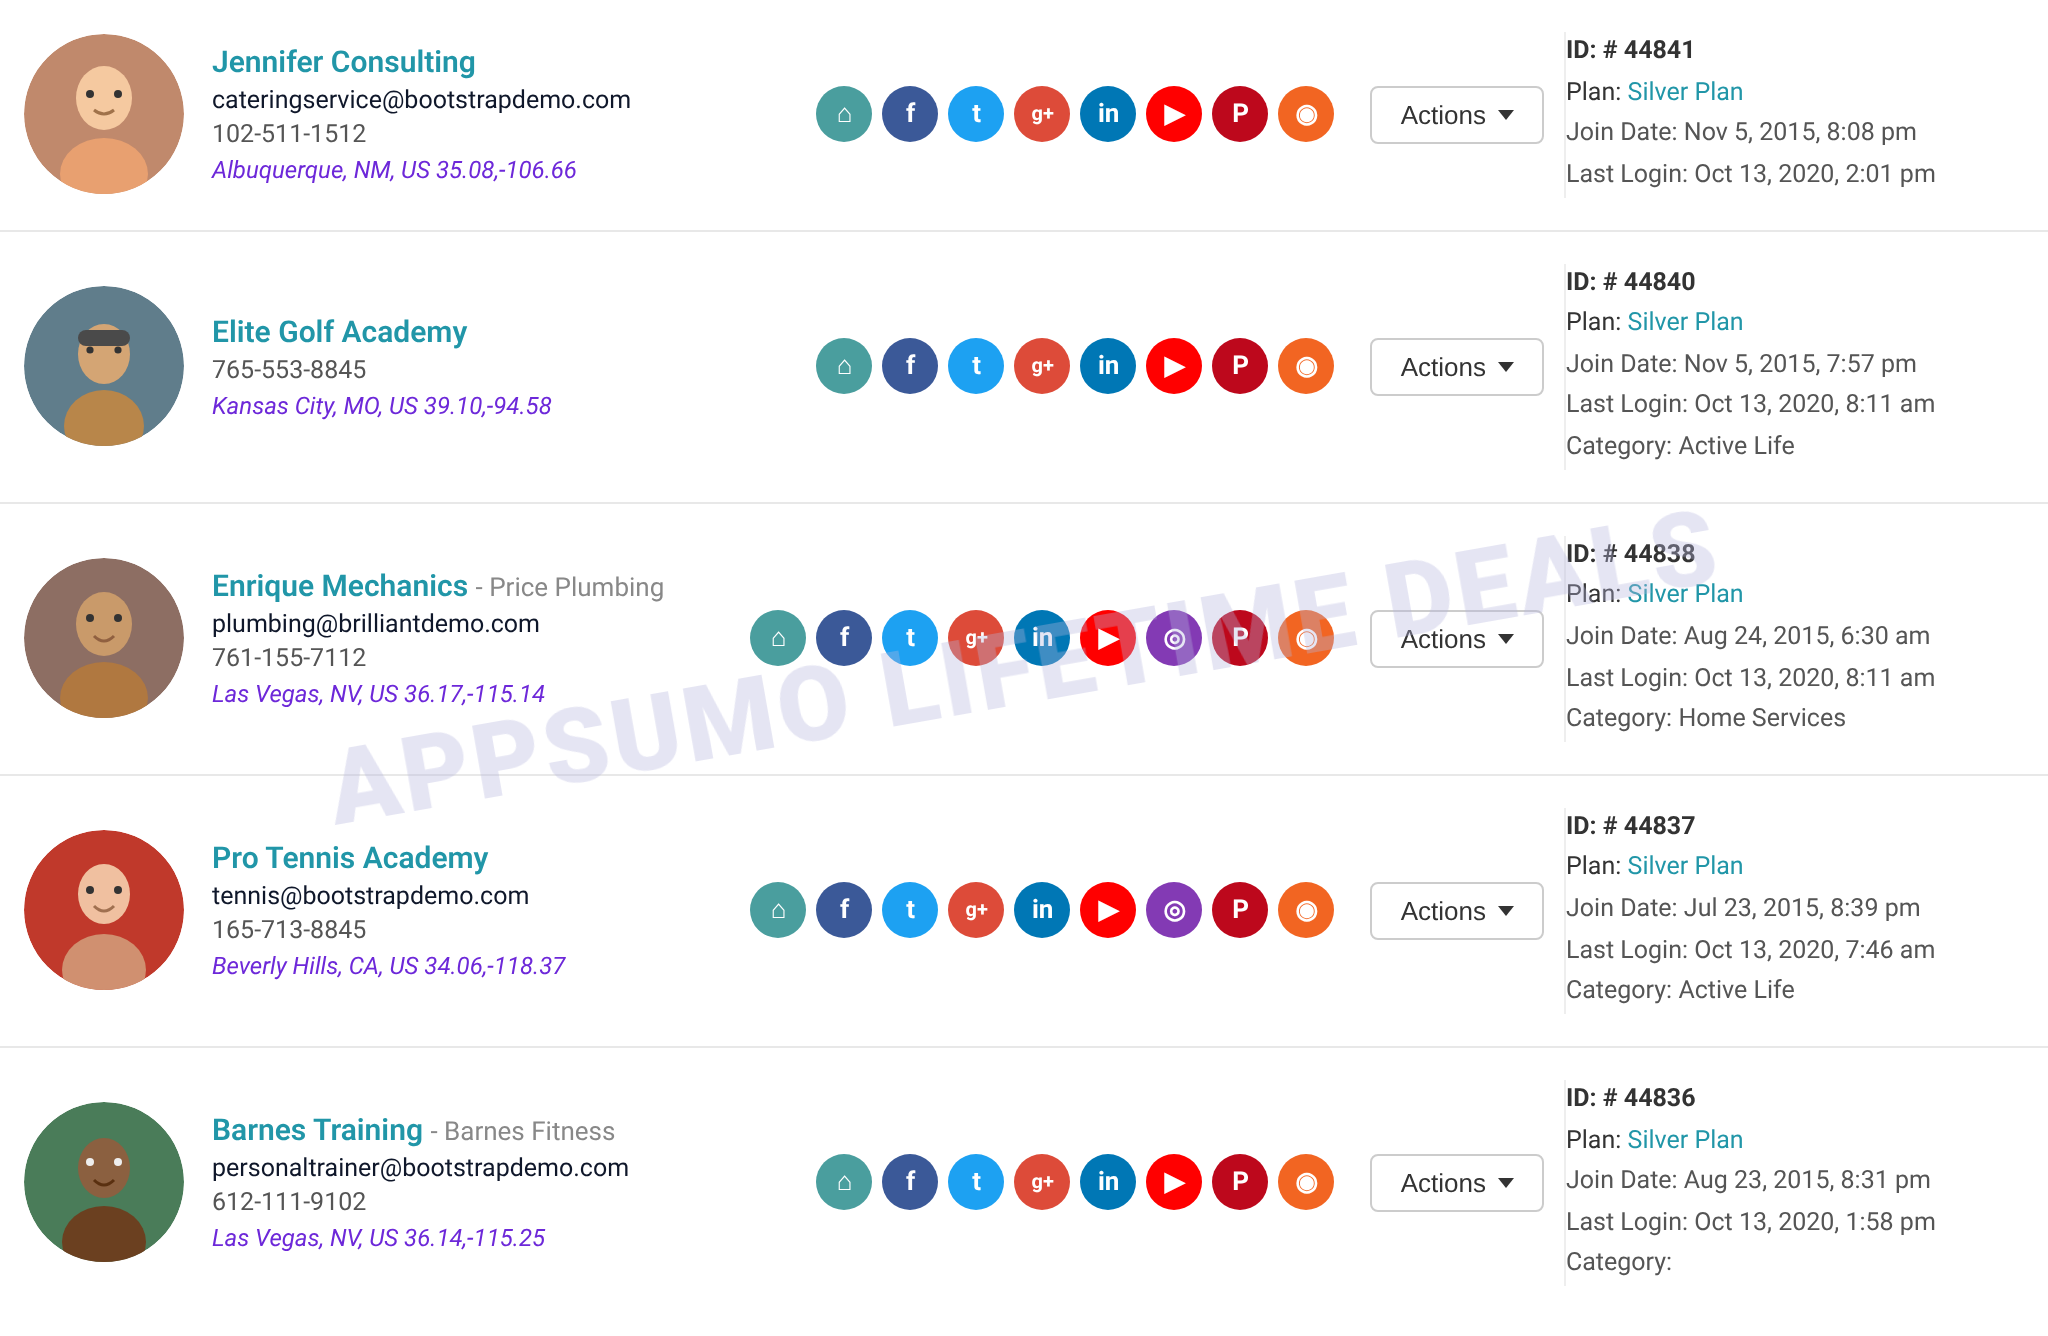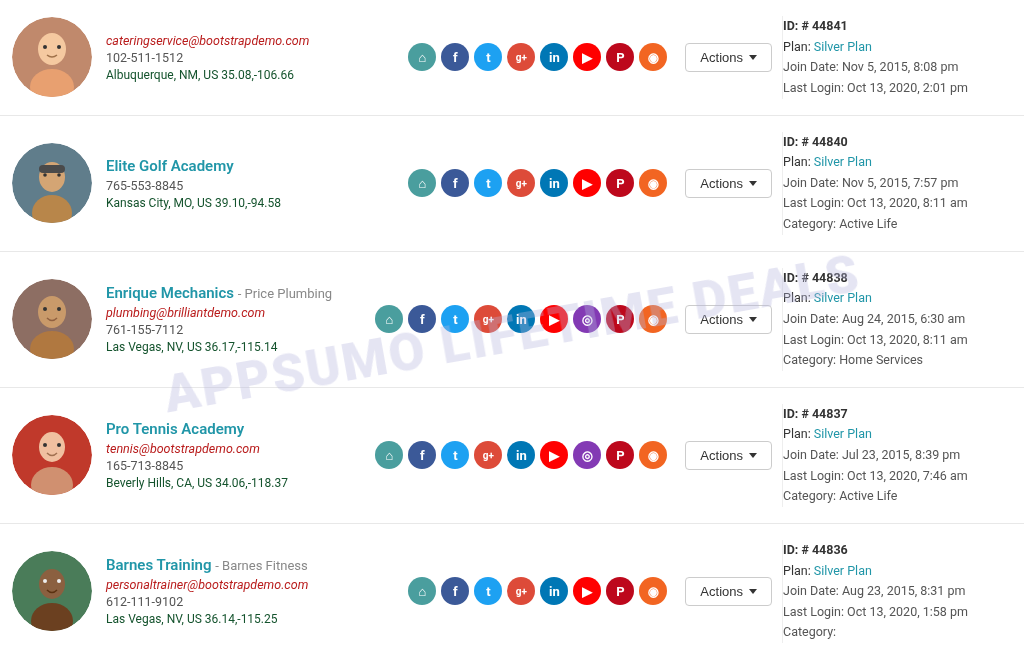--- a/index.html
+++ b/index.html
@@ -62,35 +62,35 @@
       margin-bottom: 3px;
     }
 
     .business-name .sub-name {
       font-weight: 400;
       color: #888;
       font-size: 13px;
     }
 
     .contact-email {
-      color: #b91c1c;
+      color: #0f172a;
       font-size: 12.5px;
       margin-bottom: 2px;
-      font-style: italic;
     }
 
     .contact-phone {
       color: #555;
       font-size: 12.5px;
       margin-bottom: 3px;
     }
 
     .location {
-      color: #14532d;
+      color: #6d28d9;
       font-size: 12px;
+      font-style: italic;
     }
 
     .social-icons {
       display: flex;
       gap: 5px;
       align-items: center;
       margin: 0 18px;
     }
 
     .social-icon {
@@ -166,20 +166,21 @@
         <svg width="80" height="80" viewBox="0 0 80 80" xmlns="http://www.w3.org/2000/svg">
       <circle cx="40" cy="40" r="40" fill="#c0896c"></circle>
       <ellipse cx="40" cy="32" rx="14" ry="16" fill="#f5c9a0"></ellipse>
       <ellipse cx="40" cy="70" rx="22" ry="18" fill="#e8a070"></ellipse>
       <circle cx="33" cy="30" r="2" fill="#333"></circle>
       <circle cx="47" cy="30" r="2" fill="#333"></circle>
       <path d="M35 38 Q40 42 45 38" stroke="#a0724a" stroke-width="1.5" fill="none"></path>
     </svg>
       </div>
       <div class="info-section">
+        <div class="business-name">Jennifer Consulting</div>
         <div class="contact-email">cateringservice@bootstrapdemo.com</div>
         <div class="contact-phone">102-511-1512</div>
         <div class="location">Albuquerque, NM, US   35.08,-106.66</div>
       </div>
       <div class="social-icons">
         <div class="social-icon si-home" style="font-size: 13px; font-style: normal;">⌂</div>
         <div class="social-icon si-fb" style="font-size: 13px; font-style: normal;">f</div>
         <div class="social-icon si-tw" style="font-size: 13px; font-style: normal;">t</div>
         <div class="social-icon si-gplus" style="font-size: 10px; font-style: normal;">g+</div>
         <div class="social-icon si-li" style="font-size: 13px; font-style: normal;">in</div>

